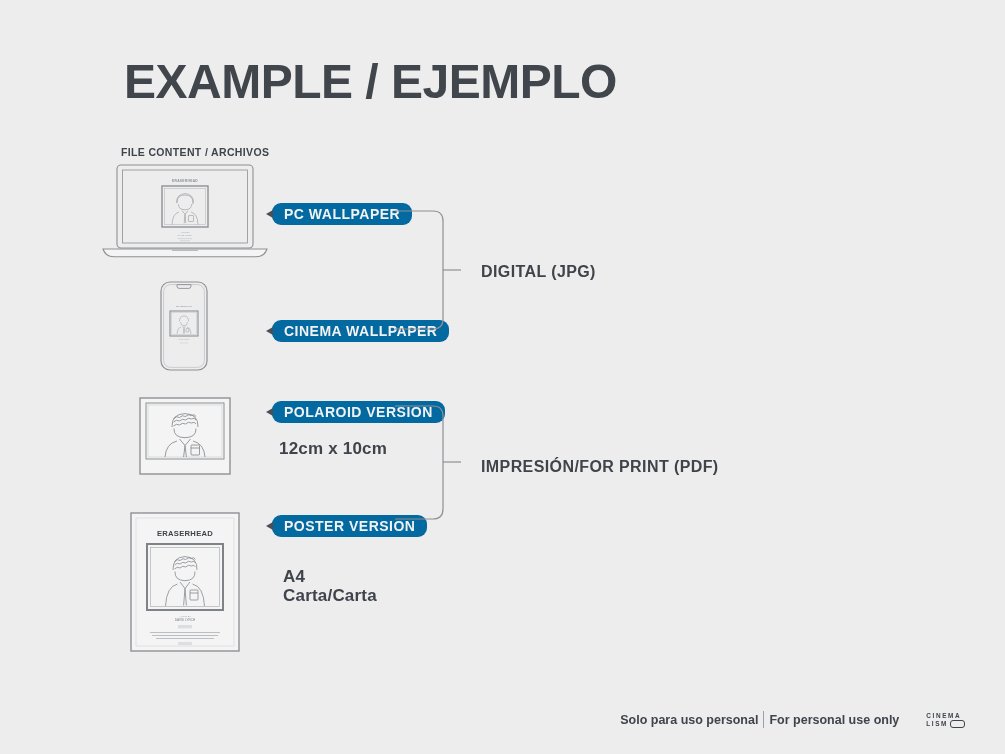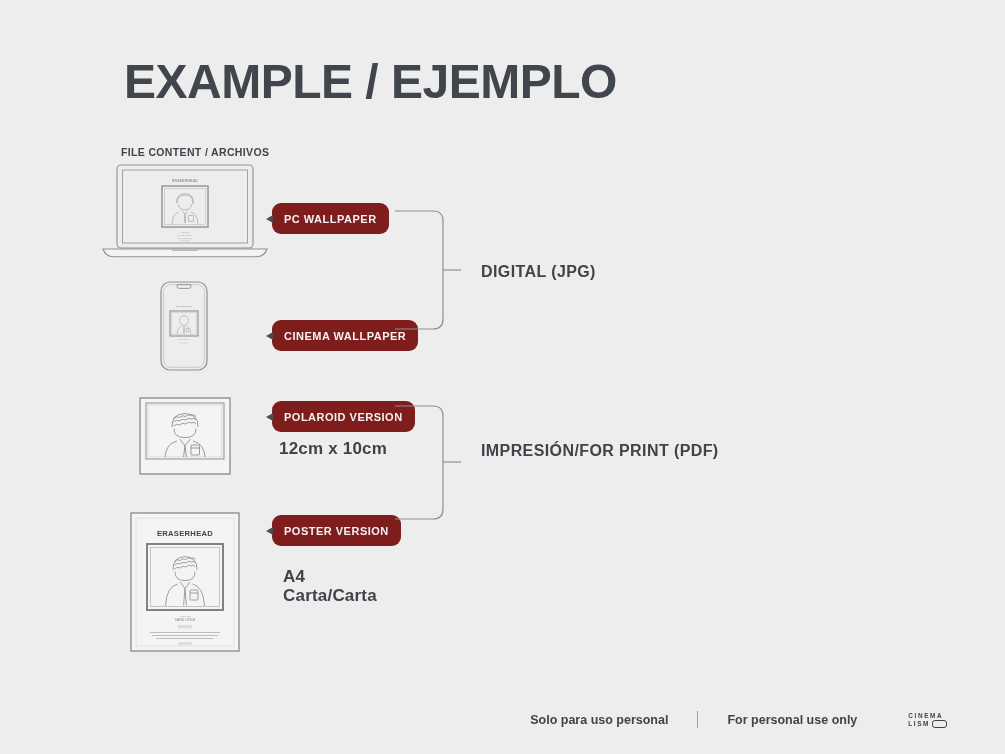--- a/index.html
+++ b/index.html
@@ -26,26 +26,26 @@
   
   .sec-label{
     left:121px;top:146px;
     font-size:10.5px;font-weight:bold;
     letter-spacing:0.35px;
     color:#3f444b;
   }
 
   
   .pill{
-    height:31px;
-    background:#7f1d1d;
+    height:22px;
+    background:#0369a1;
     border-radius:9px;
     display:flex;align-items:center;justify-content:center;
     color:#f2f2f2;
-    font-size:11px;font-weight:bold;
+    font-size:14px;font-weight:bold;
     letter-spacing:0.5px;
     padding:0 12px;
     white-space:nowrap;
   }
   .pill::before{
     content:"";
     position:absolute;
     left:-6px;top:50%;
     transform:translateY(-50%);
     width:0;height:0;
@@ -67,22 +67,22 @@
     color:#3f444b;
     letter-spacing:0.2px;
     line-height:19px;
     white-space:nowrap;
   }
 
   
   .footer{
     left:0;right:0;bottom:26px;
     display:flex;align-items:center;justify-content:flex-end;
-    padding-right:58px;
-    gap:29px;
+    padding-right:40px;
+    gap:5px;
   }
   .f-txt{font-size:12.5px;font-weight:bold;color:#3f444b;white-space:nowrap;}
   .f-div{width:1px;height:17px;background:#9b9ea2;}
   .logo{
     display:flex;flex-direction:column;
     font-size:6.4px;font-weight:bold;
     letter-spacing:1.6px;
     color:#3f444b;
     line-height:8px;
     margin-left:22px;
@@ -229,21 +229,21 @@
     </svg>
   </div>
   <div class="abs group-text" style="left:481px;top:263px;">DIGITAL (JPG)</div>
 
   <div class="abs" style="left:395px;top:400px;">
     <svg width="80" height="125" viewBox="0 0 80 125">
       <path d="M0 6 H38 q10 0 10 10 V109 q0 10 -10 10 H0" fill="none" stroke="#8d9094" stroke-width="1.2"></path>
       <line x1="48" y1="62" x2="66" y2="62" stroke="#8d9094" stroke-width="1.2"></line>
     </svg>
   </div>
-  <div class="abs group-text" style="left:481px;top:442px;">IMPRESIÓN/FOR PRINT (PDF)</div>
+  <div class="abs group-text" style="left:481px;top:458px;">IMPRESIÓN/FOR PRINT (PDF)</div>
 
   <div class="abs footer">
     <div class="f-txt">Solo para uso personal</div>
     <div class="f-div"></div>
     <div class="f-txt">For personal use only</div>
     <div class="logo">
       <div>CINEMA</div>
       <div class="logo-row">
         <span>LISM</span>
         <span class="logo-lens"></span>

